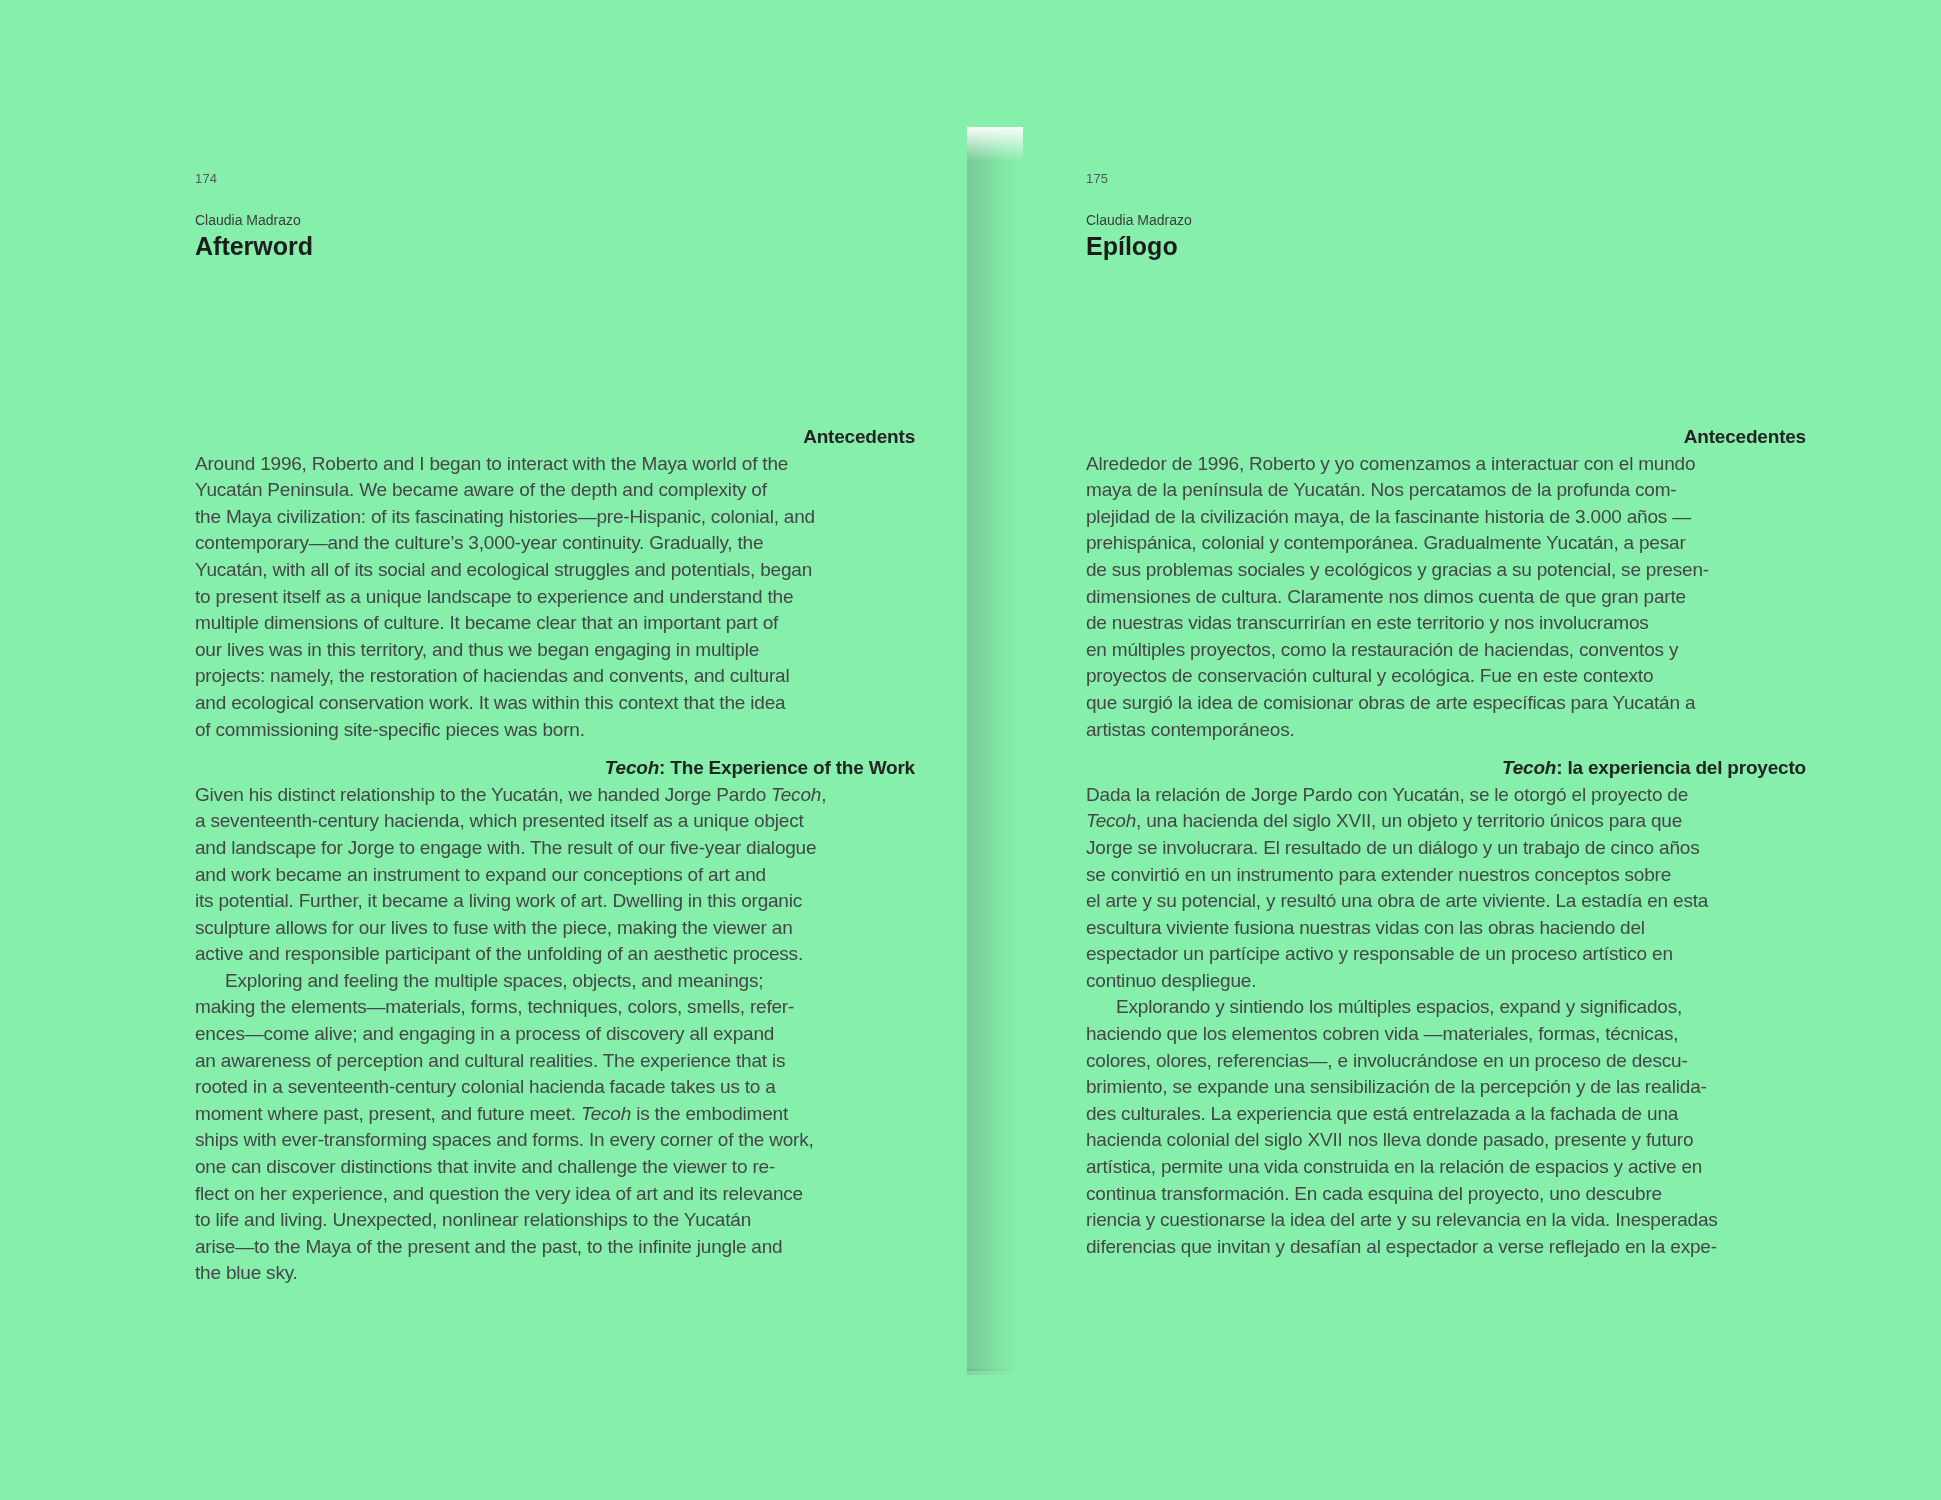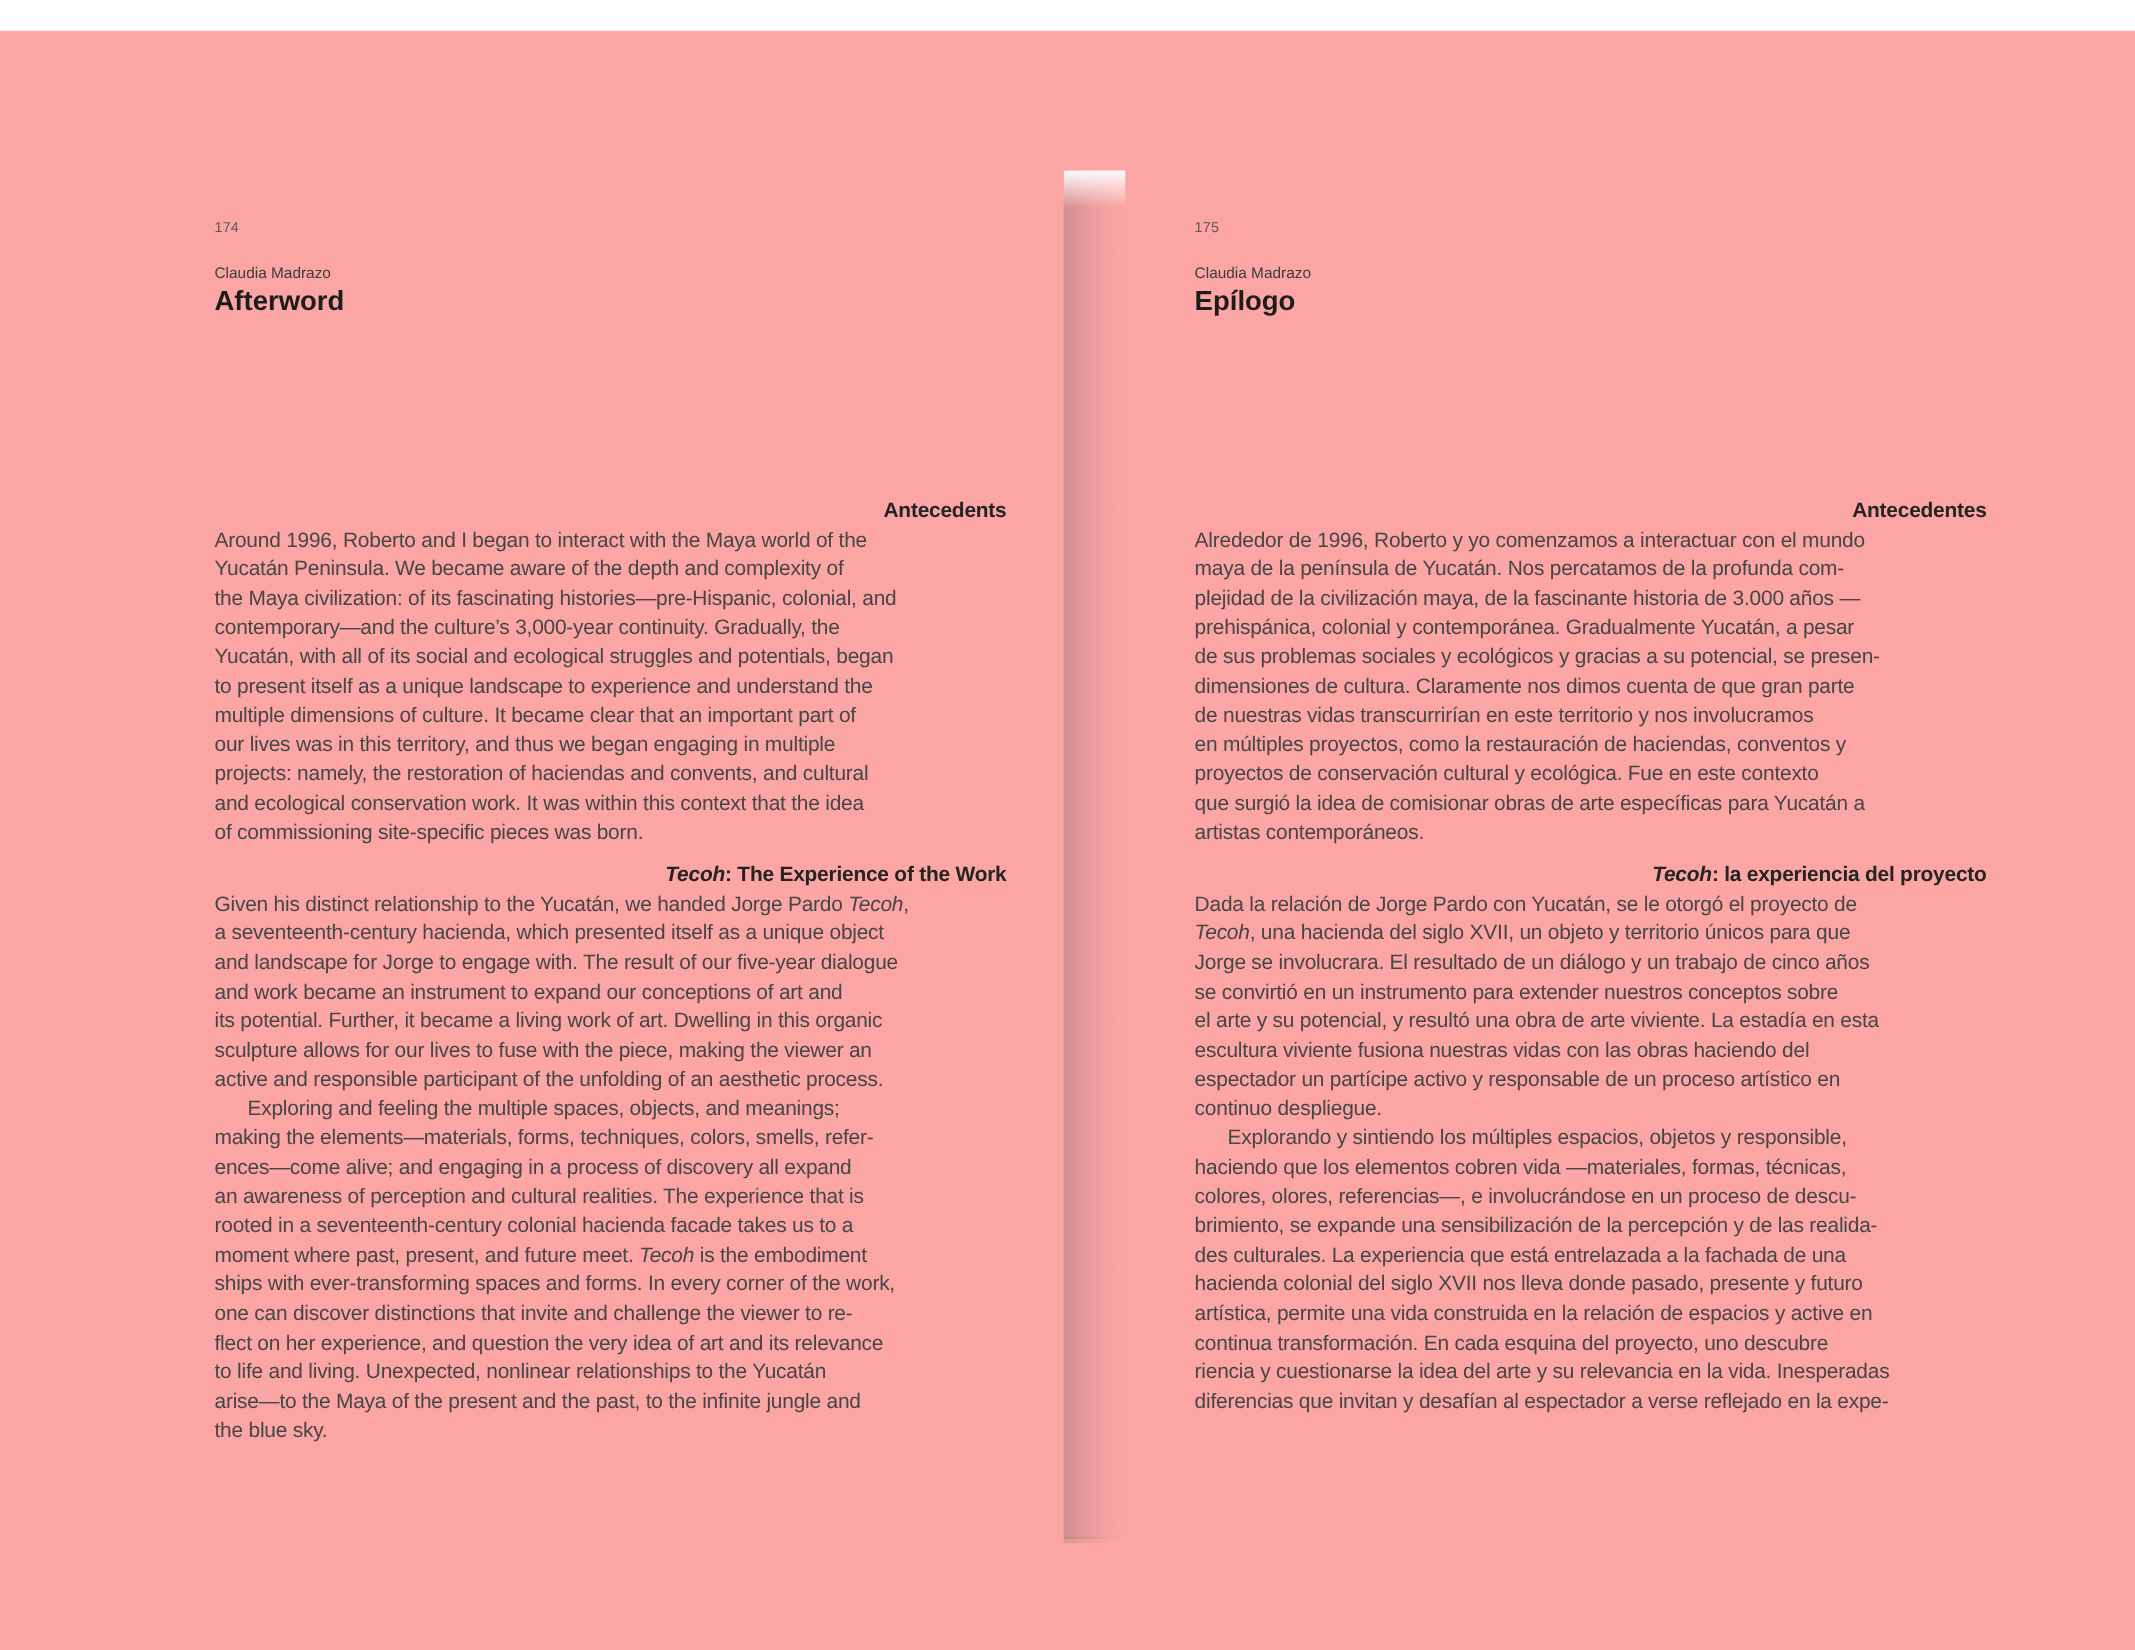--- a/index.html
+++ b/index.html
@@ -2,21 +2,21 @@
 <html><head>
 <meta charset="utf-8">
 <style>
   html, body { margin: 0; padding: 0; background: #ffffff; }
   body {
     width: 1941px; height: 1500px;
     position: relative;
     font-family: "Liberation Sans", sans-serif;
     overflow: hidden;
   }
-  .spread { position: absolute; inset: 0; background: #fca5a5; margin-top: 28px; }
+  .spread { position: absolute; inset: 0; background: #86efac; }
 
   
   .gutter {
     position: absolute;
     left: 967px; top: 127px;
     width: 56px; height: 1244px;
     background: linear-gradient(to right,
       rgba(70,70,70,0.22) 0px,
       rgba(70,70,70,0.18) 10px,
       rgba(70,70,70,0.10) 24px,
@@ -140,21 +140,21 @@
           <div class="line">Dada la relación de Jorge Pardo con Yucatán, se le otorgó el proyecto de</div>
           <div class="line"><i>Tecoh</i>, una hacienda del siglo XVII, un objeto y territorio únicos para que</div>
           <div class="line">Jorge se involucrara. El resultado de un diálogo y un trabajo de cinco años</div>
           <div class="line">se convirtió en un instrumento para extender nuestros conceptos sobre</div>
           <div class="line">el arte y su potencial, y resultó una obra de arte viviente. La estadía en esta</div>
           <div class="line">escultura viviente fusiona nuestras vidas con las obras haciendo del</div>
           <div class="line">espectador un partícipe activo y responsable de un proceso artístico en</div>
           <div class="line">continuo despliegue.</div>
         </div>
         <div class="para">
-          <div class="line indent">Explorando y sintiendo los múltiples espacios, objetos y responsible,</div>
+          <div class="line indent">Explorando y sintiendo los múltiples espacios, expand y significados,</div>
           <div class="line">haciendo que los elementos cobren vida —materiales, formas, técnicas,</div>
           <div class="line">colores, olores, referencias—, e involucrándose en un proceso de descu-</div>
           <div class="line">brimiento, se expande una sensibilización de la percepción y de las realida-</div>
           <div class="line">des culturales. La experiencia que está entrelazada a la fachada de una</div>
           <div class="line">hacienda colonial del siglo XVII nos lleva donde pasado, presente y futuro</div>
           <div class="line">artística, permite una vida construida en la relación de espacios y active en</div>
           <div class="line">continua transformación. En cada esquina del proyecto, uno descubre</div>
           <div class="line">riencia y cuestionarse la idea del arte y su relevancia en la vida. Inesperadas</div>
           <div class="line">diferencias que invitan y desafían al espectador a verse reflejado en la expe-</div>
         </div>

